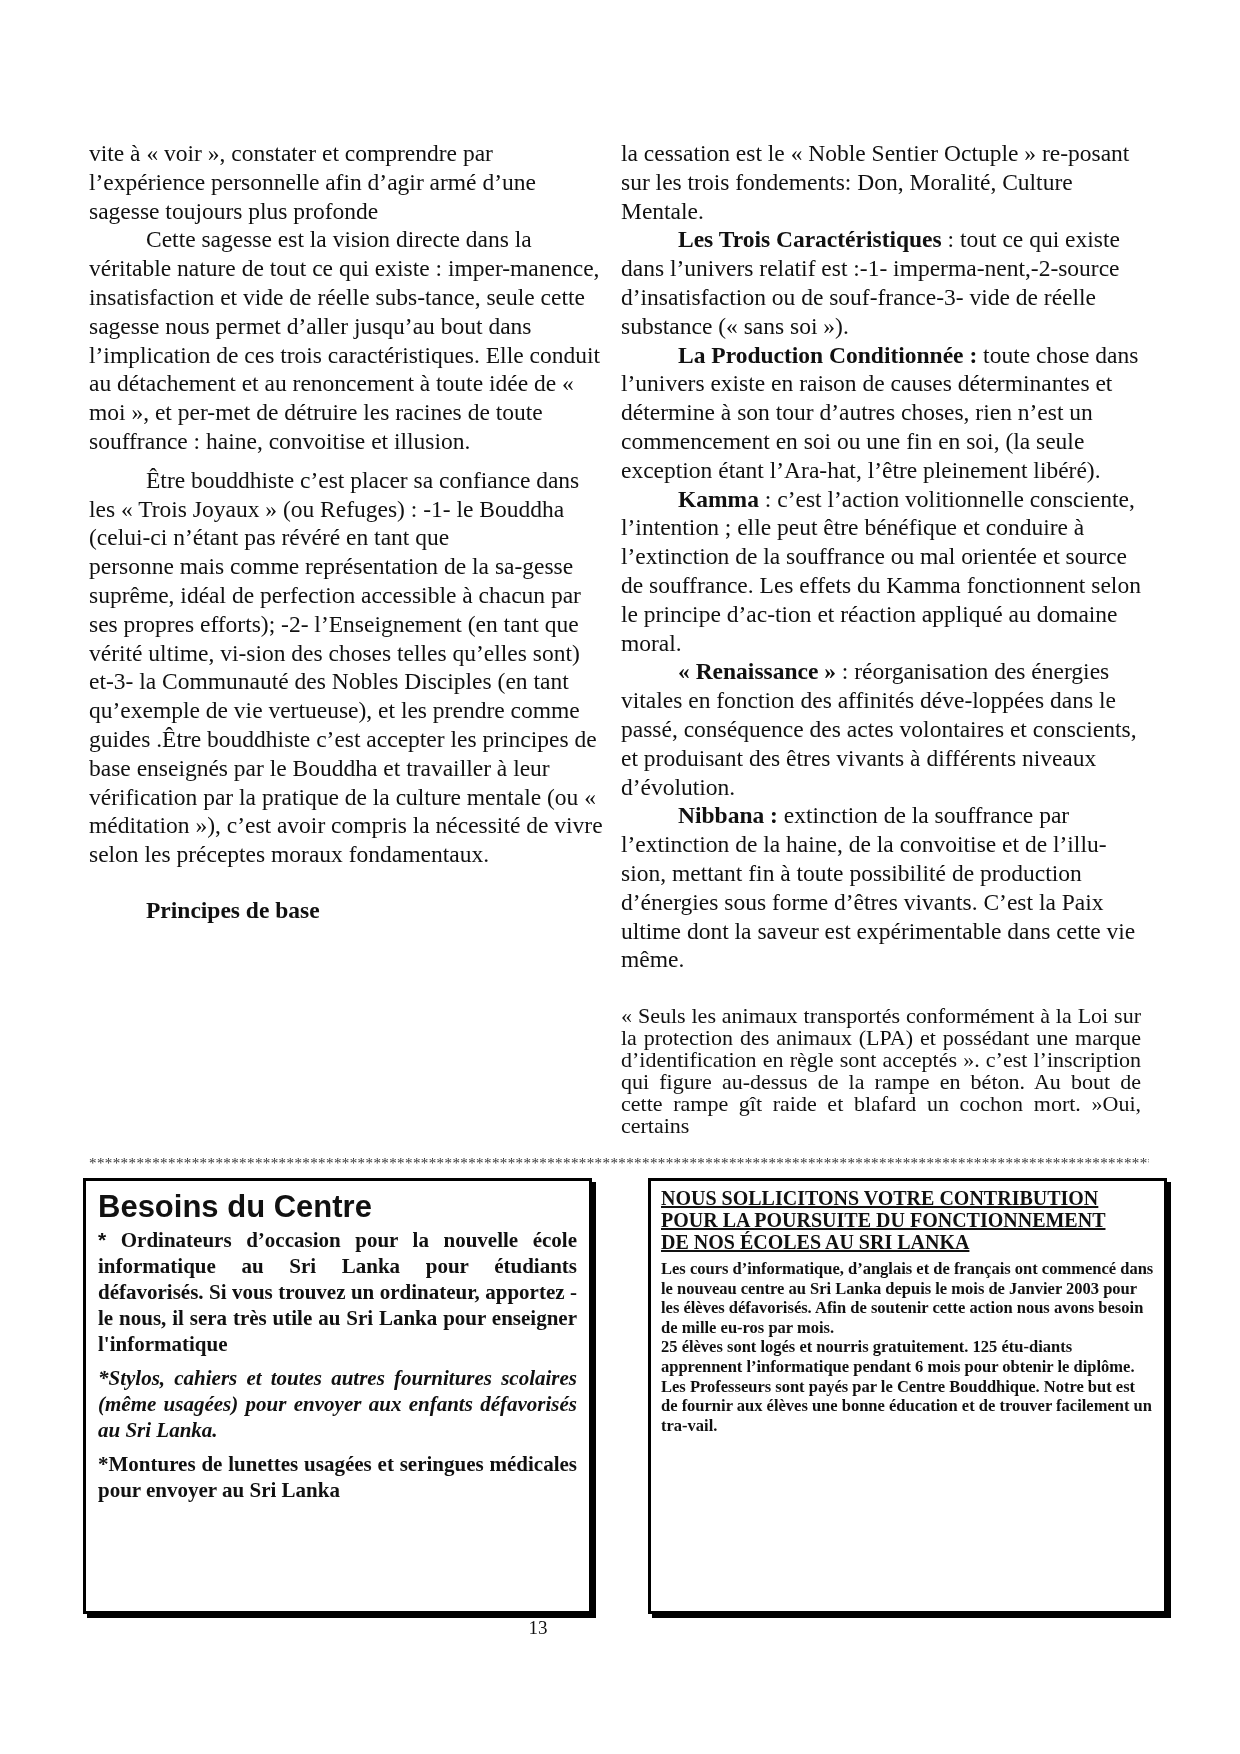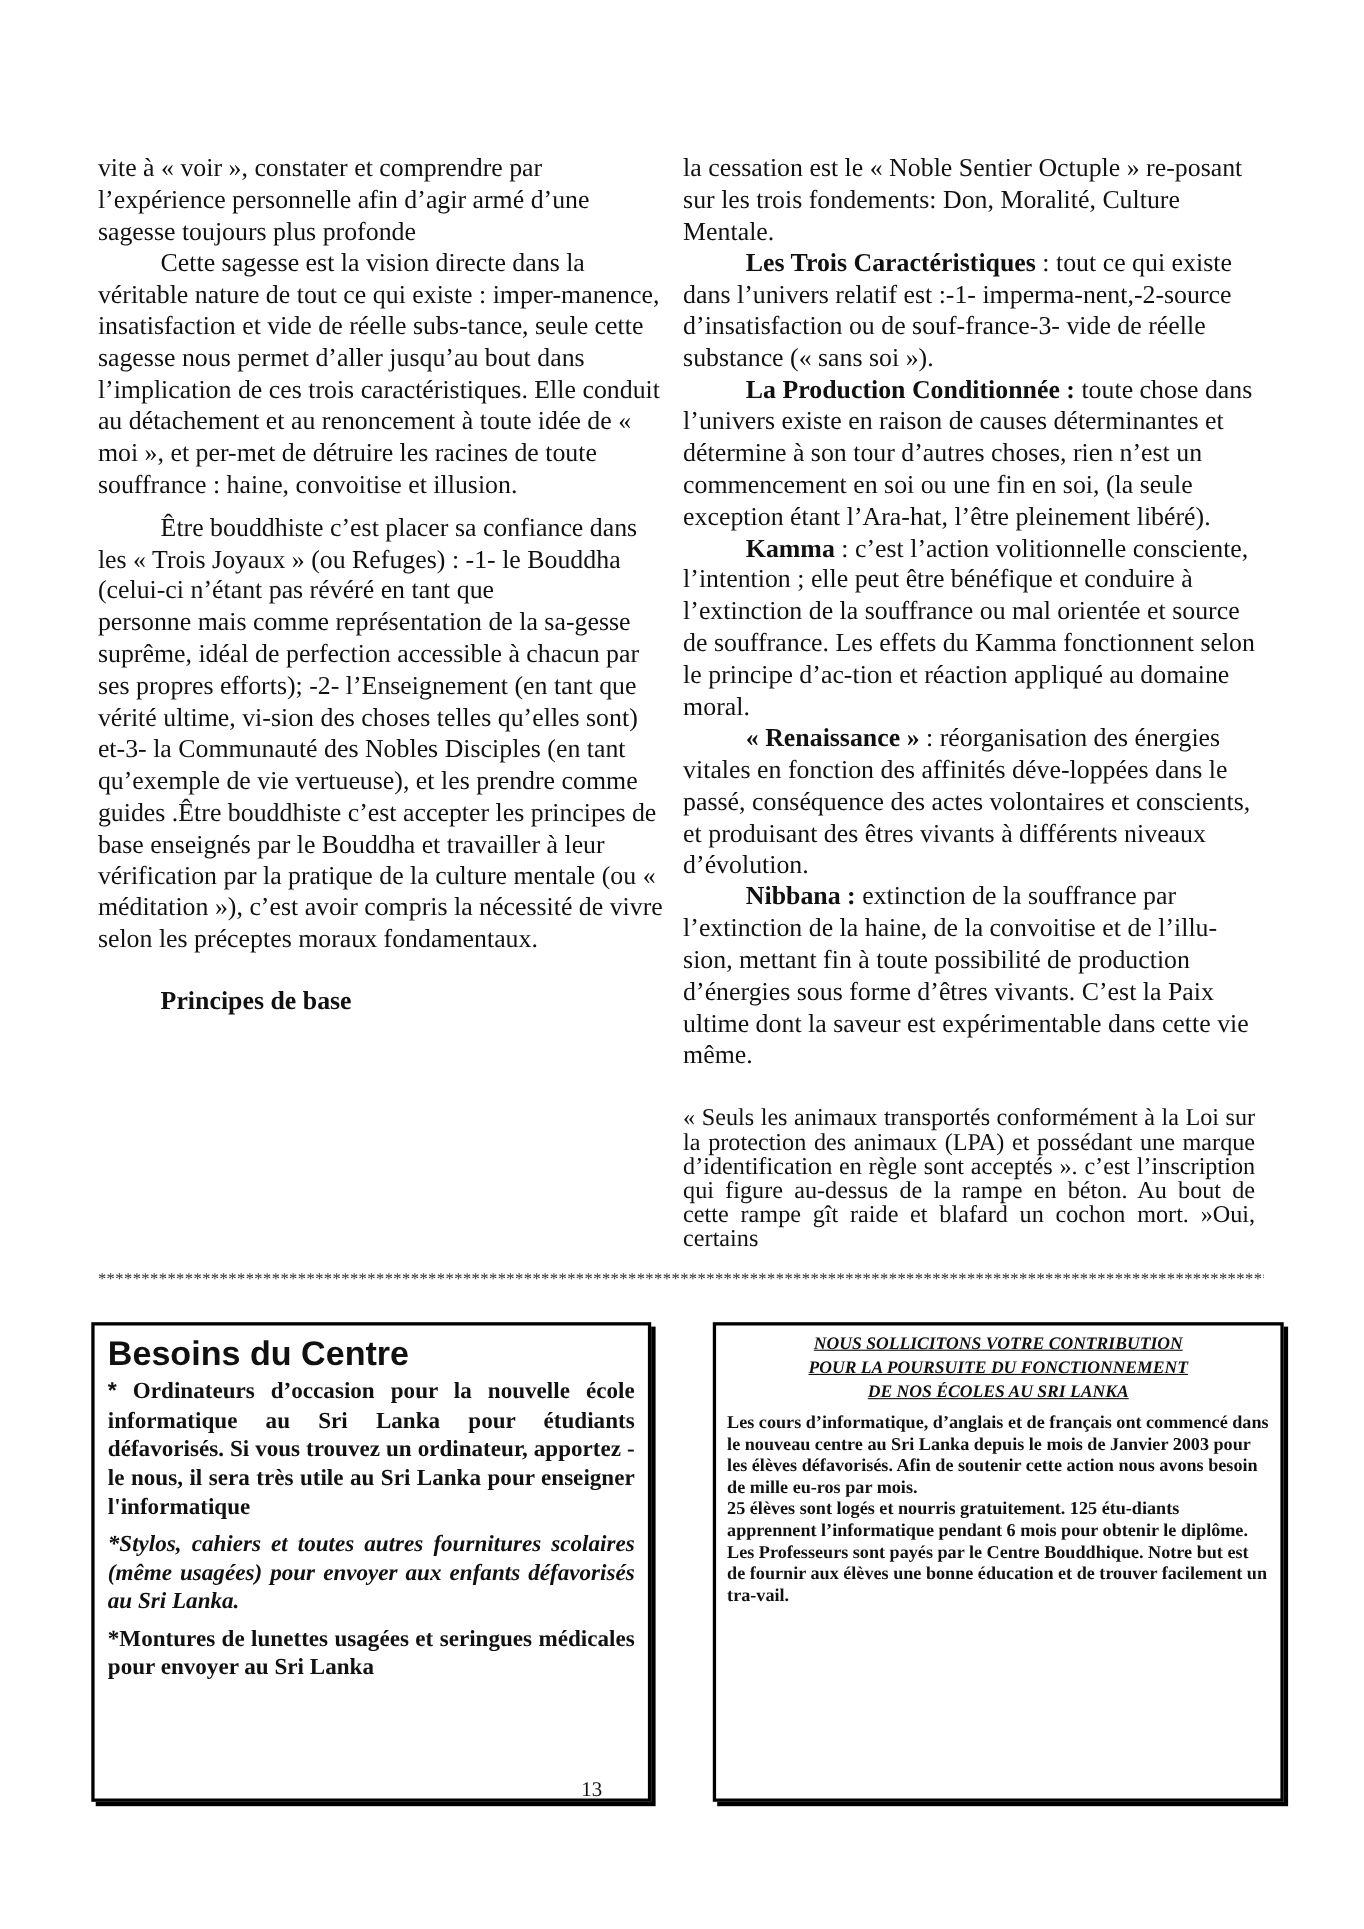--- a/index.html
+++ b/index.html
@@ -7,28 +7,28 @@
   .col { position: absolute; top: 110px; font-family: "Liberation Serif", serif; font-size: 23.5px; line-height: 28.8px; margin-top: 29px; }
   .col-left { left: 89px; width: 520px; }
   .col-right { left: 621px; width: 520px; }
   .col p { margin: 0; }
   .indent { text-indent: 57px; }
   .gap { margin-top: 10px !important; }
   .gap-lg { margin-top: 27px !important; }
   .col b { font-weight: bold; }
   .quote { font-size: 22px; line-height: 22px; text-align: justify; margin-top: 31px !important; }
   .stars { position: absolute; top: 1155px; left: 89px; width: 1060px; font-family: "Liberation Serif", serif; font-size: 15px; letter-spacing: 0.4px; white-space: nowrap; overflow: hidden; color: #333; }
-  .box { position: absolute; background: #fff; border: 3px solid #000; box-shadow: 4px 4px 0 #000; margin-top: 24px; }
+  .box { position: absolute; background: #fff; border: 3px solid #000; box-shadow: 4px 4px 0 #000; }
   .box-needs { left: 83px; top: 1178px; width: 509px; height: 436px; padding: 8px 12px 0 12px; box-sizing: border-box; }
   .box-contrib { left: 648px; top: 1178px; width: 519px; height: 436px; padding: 6px 10px 0 10px; box-sizing: border-box; }
   .needs-title { font-family: "Liberation Sans", sans-serif; font-weight: bold; font-size: 31px; line-height: 36px; margin: 0 0 2px 0; }
   .needs-item { font-family: "Liberation Serif", serif; font-weight: bold; font-size: 21px; line-height: 26px; text-align: justify; margin: 0 0 8px 0; }
   .needs-item.italic { font-style: italic; }
   .needs-item.small { font-size: 19px; margin-top: 20px; }
-  .contrib-title { font-family: "Liberation Serif", serif; font-weight: bold; font-style: italic; text-decoration: underline; text-align: center; font-size: 16px; line-height: 22px; margin: 0 0 6px 0; }
+  .contrib-title { font-family: "Liberation Serif", serif; font-weight: bold; text-decoration: underline; font-size: 20px; line-height: 22px; margin: 0 0 6px 0; }
   .contrib-body { font-family: "Liberation Serif", serif; font-weight: bold; font-size: 16.5px; line-height: 19.6px; margin: 0; }
   .contrib-body.small { font-size: 15px; line-height: 19px; }
   .page-number { position: absolute; top: 1617px; left: 0; width: 1076px; text-align: center; font-family: "Liberation Serif", serif; font-size: 19px; }
   .star { font-family: "Liberation Sans", sans-serif; }
 </style>
 </head>
 <body>
 
 <div class="col col-left">
   <p>vite à « voir », constater et comprendre par l’expérience personnelle  afin  d’agir armé d’une sagesse toujours plus profonde</p>

